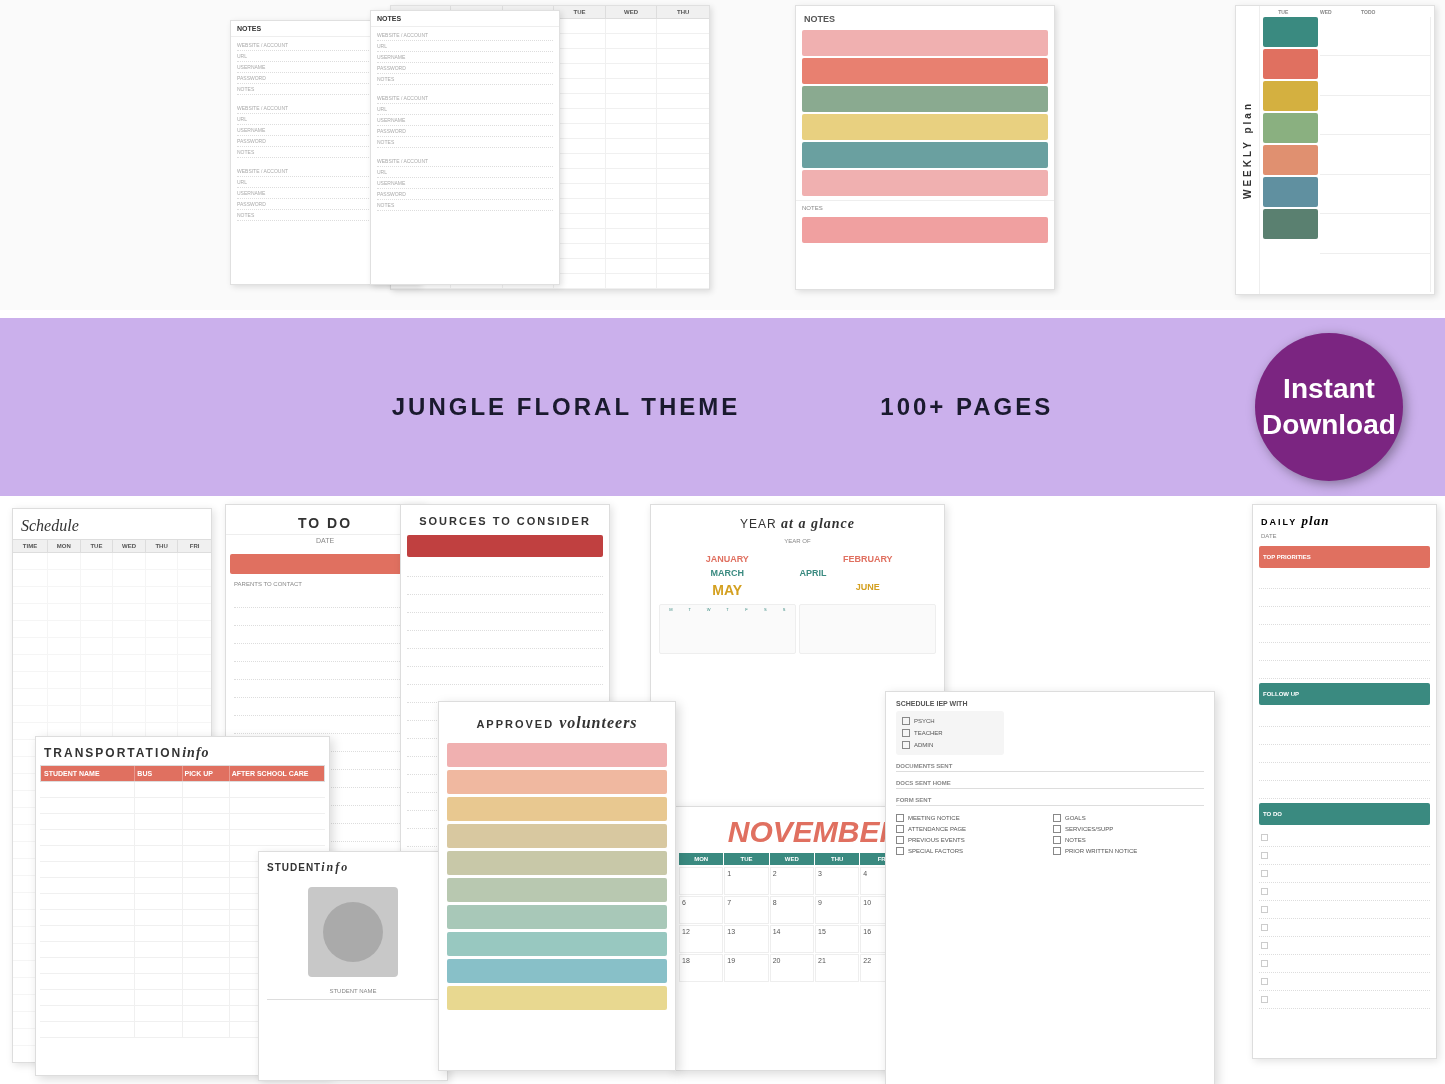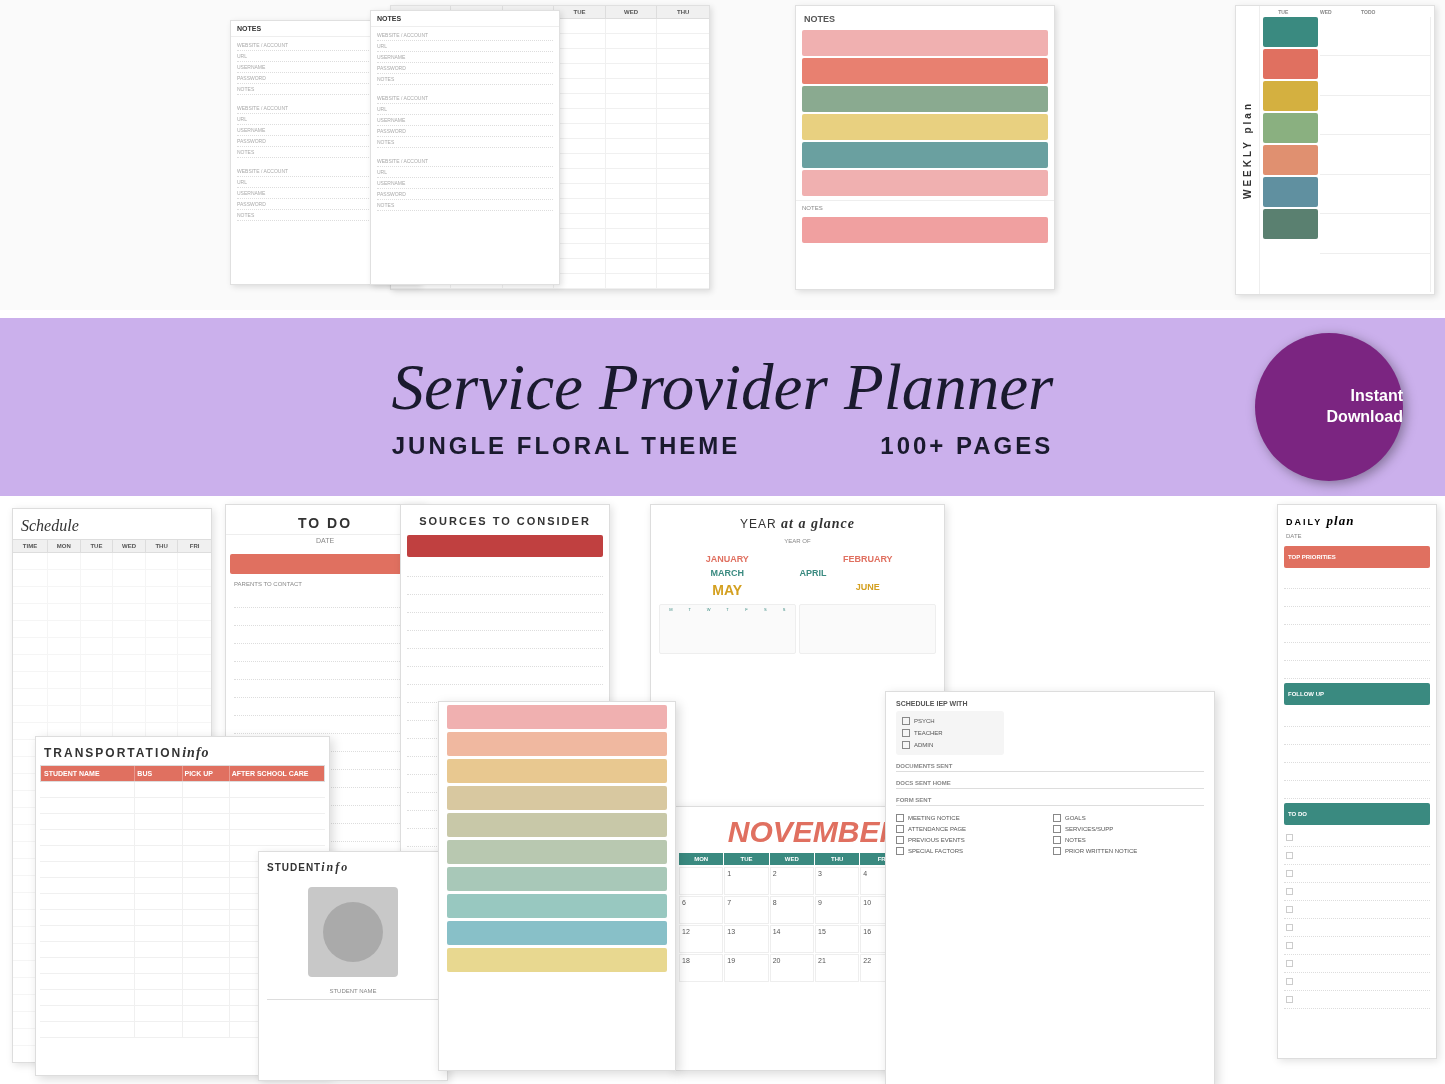--- a/index.html
+++ b/index.html
@@ -351,27 +351,26 @@
         <div style="flex:1;border-right:1px solid #eee;border-bottom:1px solid #eee;"></div>
         <div style="flex:1;border-right:1px solid #eee;border-bottom:1px solid #eee;"></div>
         <div style="flex:1;border-right:1px solid #eee;border-bottom:1px solid #eee;"></div>
         <div style="flex:1;border-right:1px solid #eee;"></div>
       </div>
     </div>
   </div>
 </div>
 
 <div style="position:absolute;top:318px;left:0;width:100%;height:178px;background:#cbb0ec;display:flex;flex-direction:column;align-items:center;justify-content:center;gap:12px;position:absolute;">
-  <div style="font-family:Georgia,serif;font-style:italic;font-size:65px;color:#1a1a2e;line-height:1;">Service Provider Planner</div>
   <div style="display:flex;gap:140px;align-items:center;">
     <div style="font-size:24px;font-weight:900;color:#1a1a2e;letter-spacing:3px;font-family:Arial,sans-serif;">JUNGLE FLORAL THEME</div>
     <div style="font-size:24px;font-weight:900;color:#1a1a2e;letter-spacing:3px;font-family:Arial,sans-serif;">100+ PAGES</div>
   </div>
 
-  <div style="position:absolute;right:42px;top:50%;transform:translateY(-50%);width:148px;height:148px;border-radius:50%;background:#7b2581;display:flex;flex-direction:column;align-items:flex-end;justify-content:center;color:#fff;font-weight:bold;font-size:16px;line-height:1.3;text-align:center;box-shadow:3px 3px 12px rgba(0,0,0,0.35);">
+  <div style="position:absolute;right:42px;top:50%;transform:translateY(-50%);width:148px;height:148px;border-radius:50%;background:#7b2581;display:flex;flex-direction:column;align-items:center;justify-content:center;color:#fff;font-weight:bold;font-size:28px;line-height:1.3;text-align:center;box-shadow:3px 3px 12px rgba(0,0,0,0.35);">
     <span>Instant</span>
     <span>Download</span>
   </div>
 </div>
 
 <div style="position:absolute;top:496px;left:0;width:1445px;height:588px;background:#fff;overflow:hidden;">
 
   <div style="position:absolute;left:12px;top:12px;width:200px;height:555px;background:#fff;border:1px solid #ddd;box-shadow:2px 2px 8px rgba(0,0,0,0.12);overflow:hidden;z-index:1;">
     <div style="font-family:Georgia,serif;font-style:italic;font-size:16px;color:#333;padding:8px 8px 4px;">Schedule</div>
     <div style="display:grid;grid-template-columns:35px repeat(5,1fr);border-bottom:1px solid #ddd;border-top:1px solid #ddd;">
@@ -801,20 +800,23 @@
         <div style="border-bottom: 1px dotted rgb(221, 221, 221); height: 18px; margin: 0px 6px;"></div>
         <div style="border-bottom: 1px dotted rgb(221, 221, 221); height: 18px; margin: 0px 6px;"></div>
         <div style="border-bottom: 1px dotted rgb(221, 221, 221); height: 18px; margin: 0px 6px;"></div>
         <div style="border-bottom: 1px dotted rgb(221, 221, 221); height: 18px; margin: 0px 6px;"></div>
         <div style="border-bottom: 1px dotted rgb(221, 221, 221); height: 18px; margin: 0px 6px;"></div>
       </div>
 
   </div>
 
   <div style="position:absolute;left:438px;top:205px;width:238px;height:370px;background:#fff;border:1px solid #ddd;box-shadow:3px 3px 10px rgba(0,0,0,0.15);overflow:hidden;z-index:6;">
+    <div style="font-size:13px;font-weight:900;letter-spacing:1px;color:#333;padding:12px 10px 8px;text-align:center;">
+      <span style="font-weight:bold;font-size:11px;letter-spacing:2px;">APPROVED</span><span style="font-family:Georgia,serif;font-style:italic;font-size:16px;"> volunteers</span>
+    </div>
     <div style="height:24px;background:#f0b0b0;margin:3px 8px;border-radius:2px;"></div>
     <div style="height:24px;background:#f0b8a0;margin:3px 8px;border-radius:2px;"></div>
     <div style="height:24px;background:#e8c890;margin:3px 8px;border-radius:2px;"></div>
     <div style="height:24px;background:#d8c8a0;margin:3px 8px;border-radius:2px;"></div>
     <div style="height:24px;background:#c8c8a8;margin:3px 8px;border-radius:2px;"></div>
     <div style="height:24px;background:#b8c8b0;margin:3px 8px;border-radius:2px;"></div>
     <div style="height:24px;background:#a8c8b8;margin:3px 8px;border-radius:2px;"></div>
     <div style="height:24px;background:#98c8c0;margin:3px 8px;border-radius:2px;"></div>
     <div style="height:24px;background:#88c0c8;margin:3px 8px;border-radius:2px;"></div>
     <div style="height:24px;background:#e8d890;margin:3px 8px;border-radius:2px;"></div>
@@ -959,21 +961,21 @@
             <div style="display:flex;align-items:center;gap:4px;">
                 <div style="width:8px;height:8px;border:1px solid #888;"></div>
                 <span style="font-size:6px;color:#555;">PRIOR WRITTEN NOTICE</span>
               </div>
           </div>
         </div>
       </div>
     </div>
   </div>
 
-  <div style="position:absolute;right:8px;top:8px;width:160px;height:555px;background:#fff;border:1px solid #ddd;box-shadow:2px 2px 8px rgba(0,0,0,0.12);overflow:hidden;z-index:1;">
+  <div style="position:absolute;right:8px;top:8px;width:185px;height:555px;background:#fff;border:1px solid #ddd;box-shadow:2px 2px 8px rgba(0,0,0,0.12);overflow:hidden;z-index:1;">
     <div style="padding:8px 8px 4px;font-size:8px;font-weight:bold;letter-spacing:1px;">
       <span style="font-weight:900;letter-spacing:2px;font-size:9px;">DAILY </span><span style="font-family:Georgia,serif;font-style:italic;font-size:13px;">plan</span>
     </div>
     <div style="font-size:6px;color:#888;padding:0 8px 4px;">DATE</div>
     <div style="height:22px;background:#e07060;margin:3px 6px;border-radius:2px;display:flex;align-items:center;padding:0 4px;font-size:6px;color:#fff;font-weight:bold;">TOP PRIORITIES</div>
     <div id="daily-lines1">
         <div style="border-bottom: 1px dotted rgb(221, 221, 221); height: 18px; margin: 0px 6px;"></div>
         <div style="border-bottom: 1px dotted rgb(221, 221, 221); height: 18px; margin: 0px 6px;"></div>
         <div style="border-bottom: 1px dotted rgb(221, 221, 221); height: 18px; margin: 0px 6px;"></div>
         <div style="border-bottom: 1px dotted rgb(221, 221, 221); height: 18px; margin: 0px 6px;"></div>

